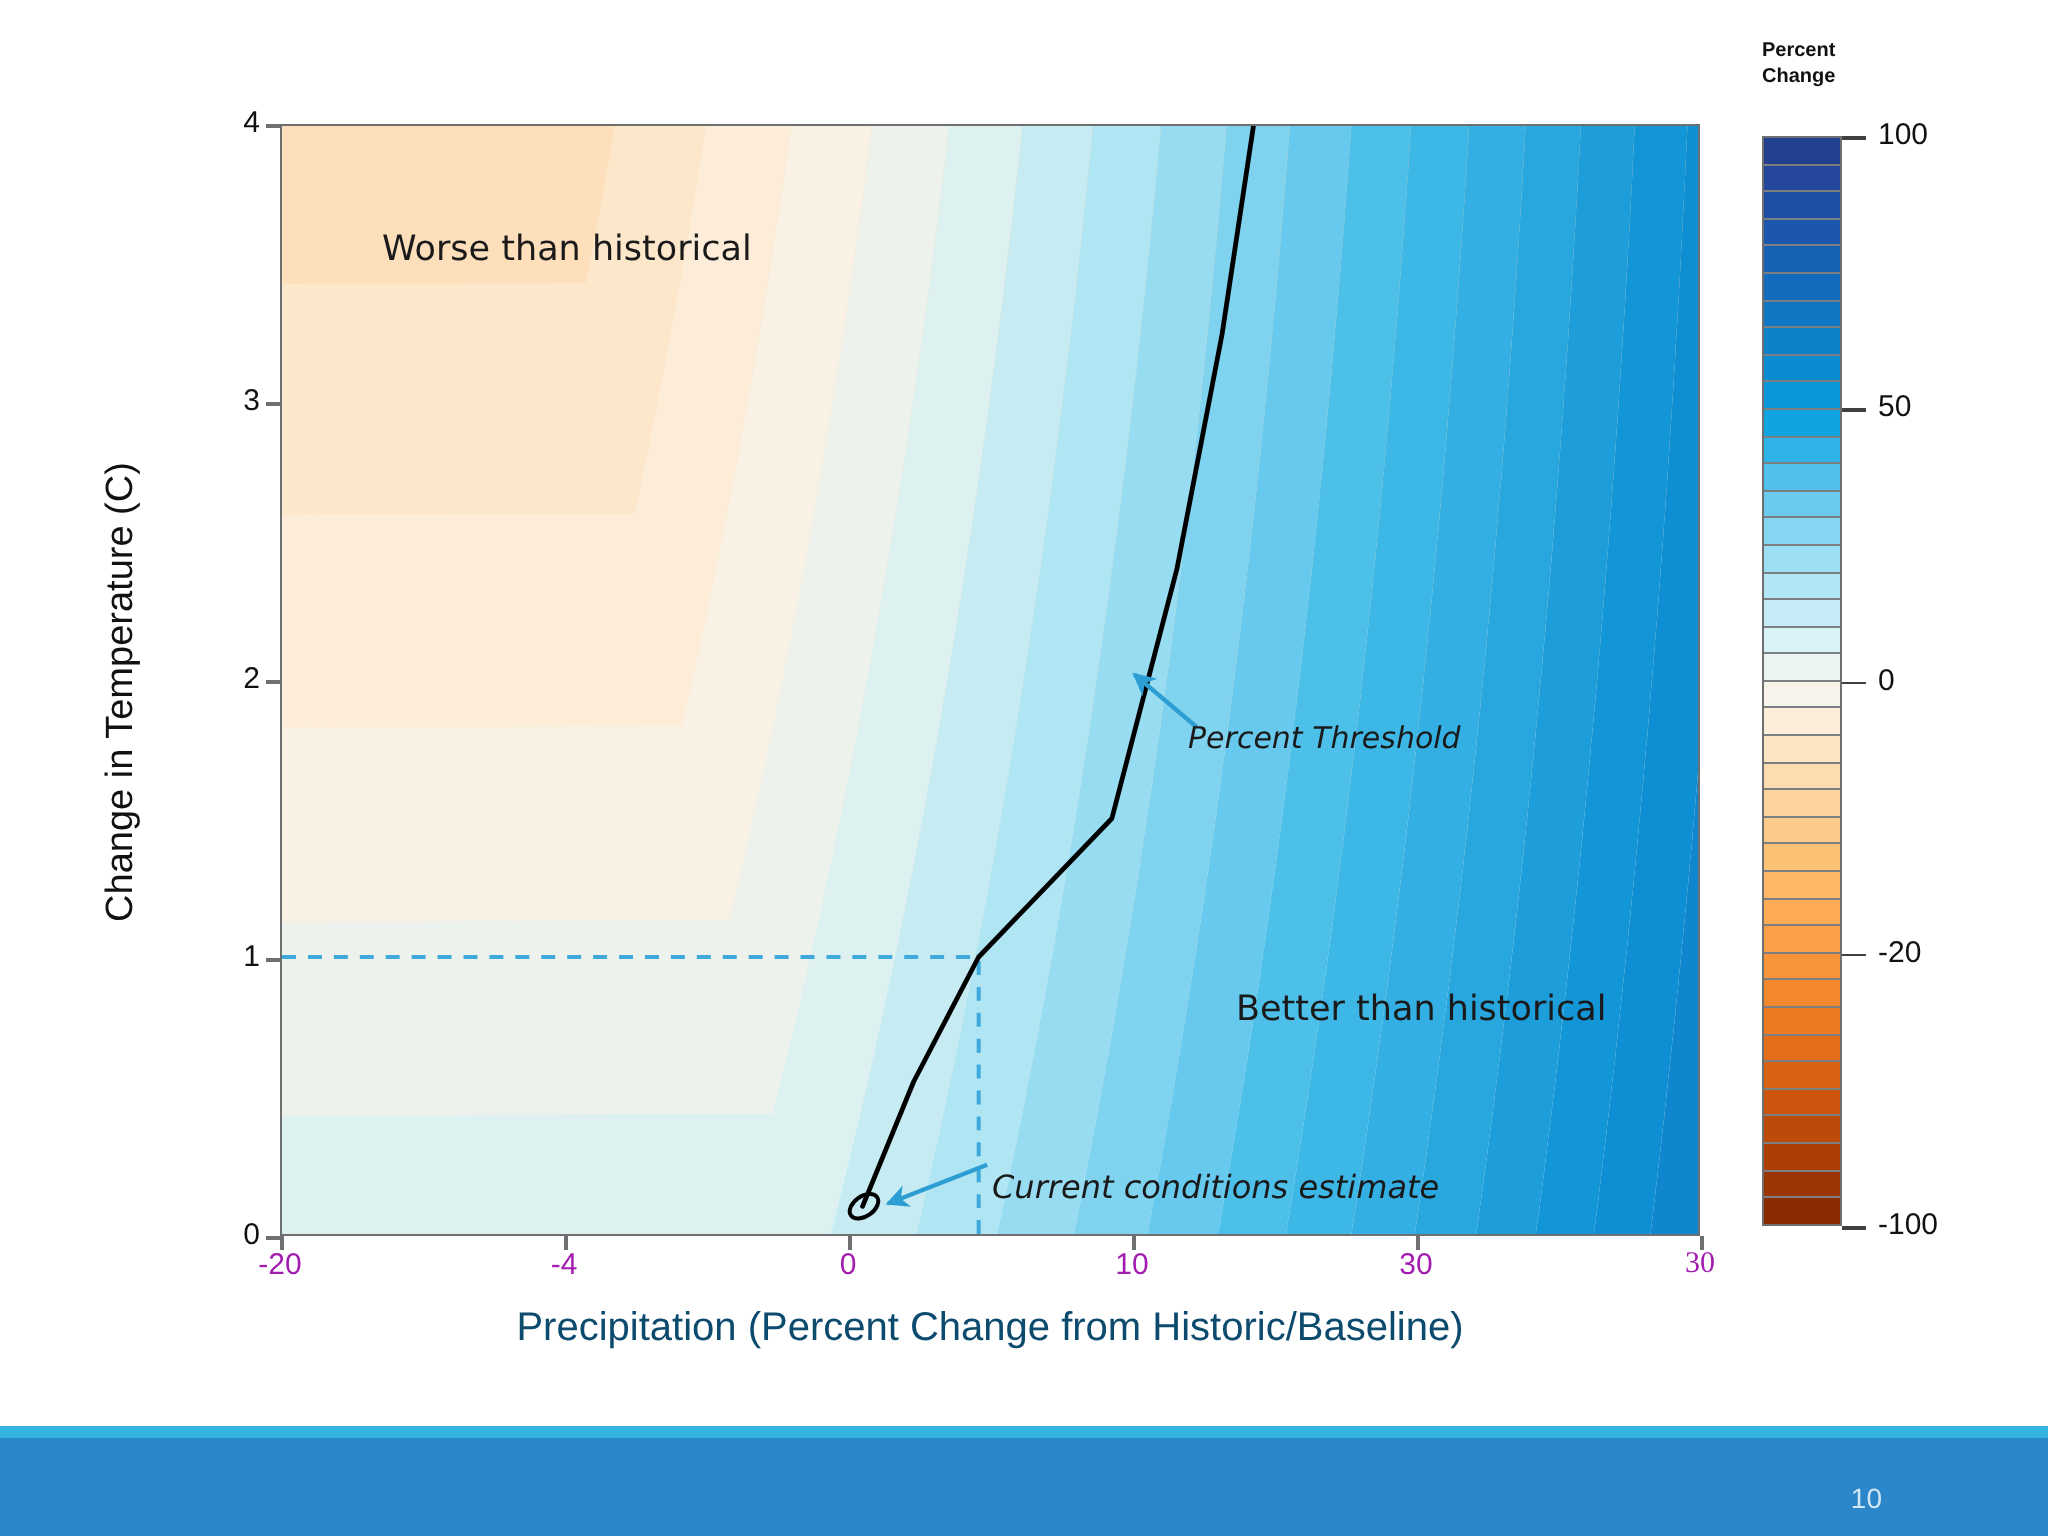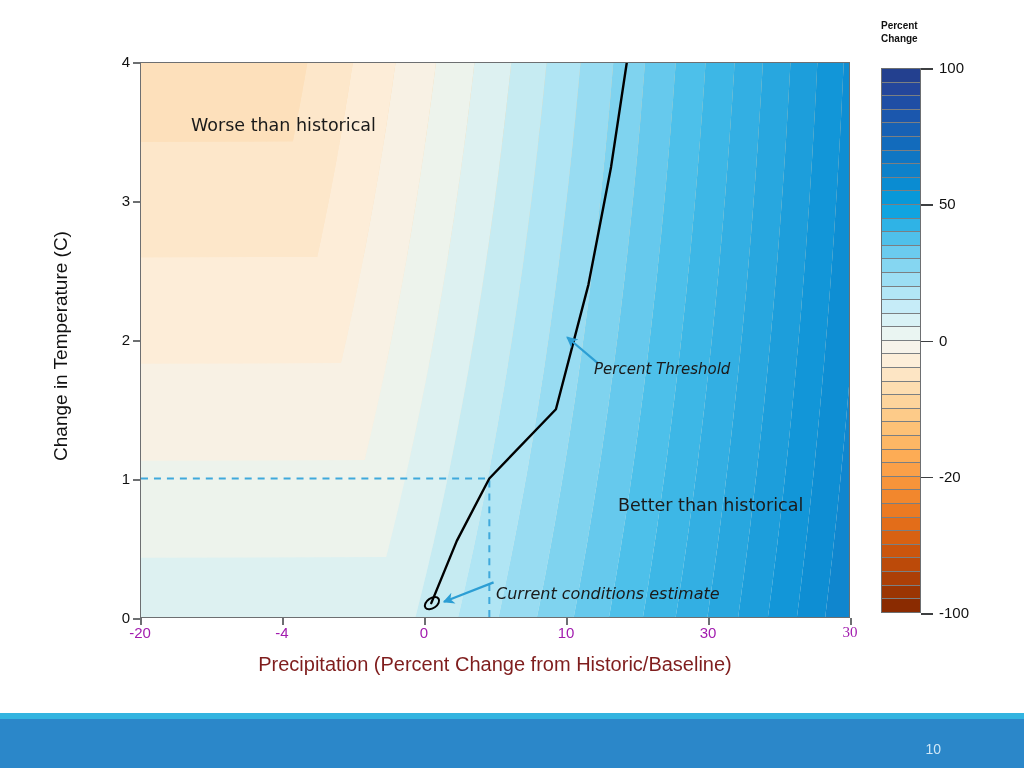--- a/index.html
+++ b/index.html
@@ -127,21 +127,21 @@
     background: #6d6f71;
   }
 
   #xaxis-title {
     position: absolute;
     left: 140px;
     top: 653px;
     width: 710px;
     text-align: center;
     font-size: 20px;
-    color: #7f1d1d;
+    color: #0c4a6e;
   }
   #yaxis-title {
     position: absolute;
     left: -159px;
     top: 335px;
     width: 440px;
     text-align: center;
     font-size: 19px;
     color: #111111;
     transform: rotate(-90deg);

